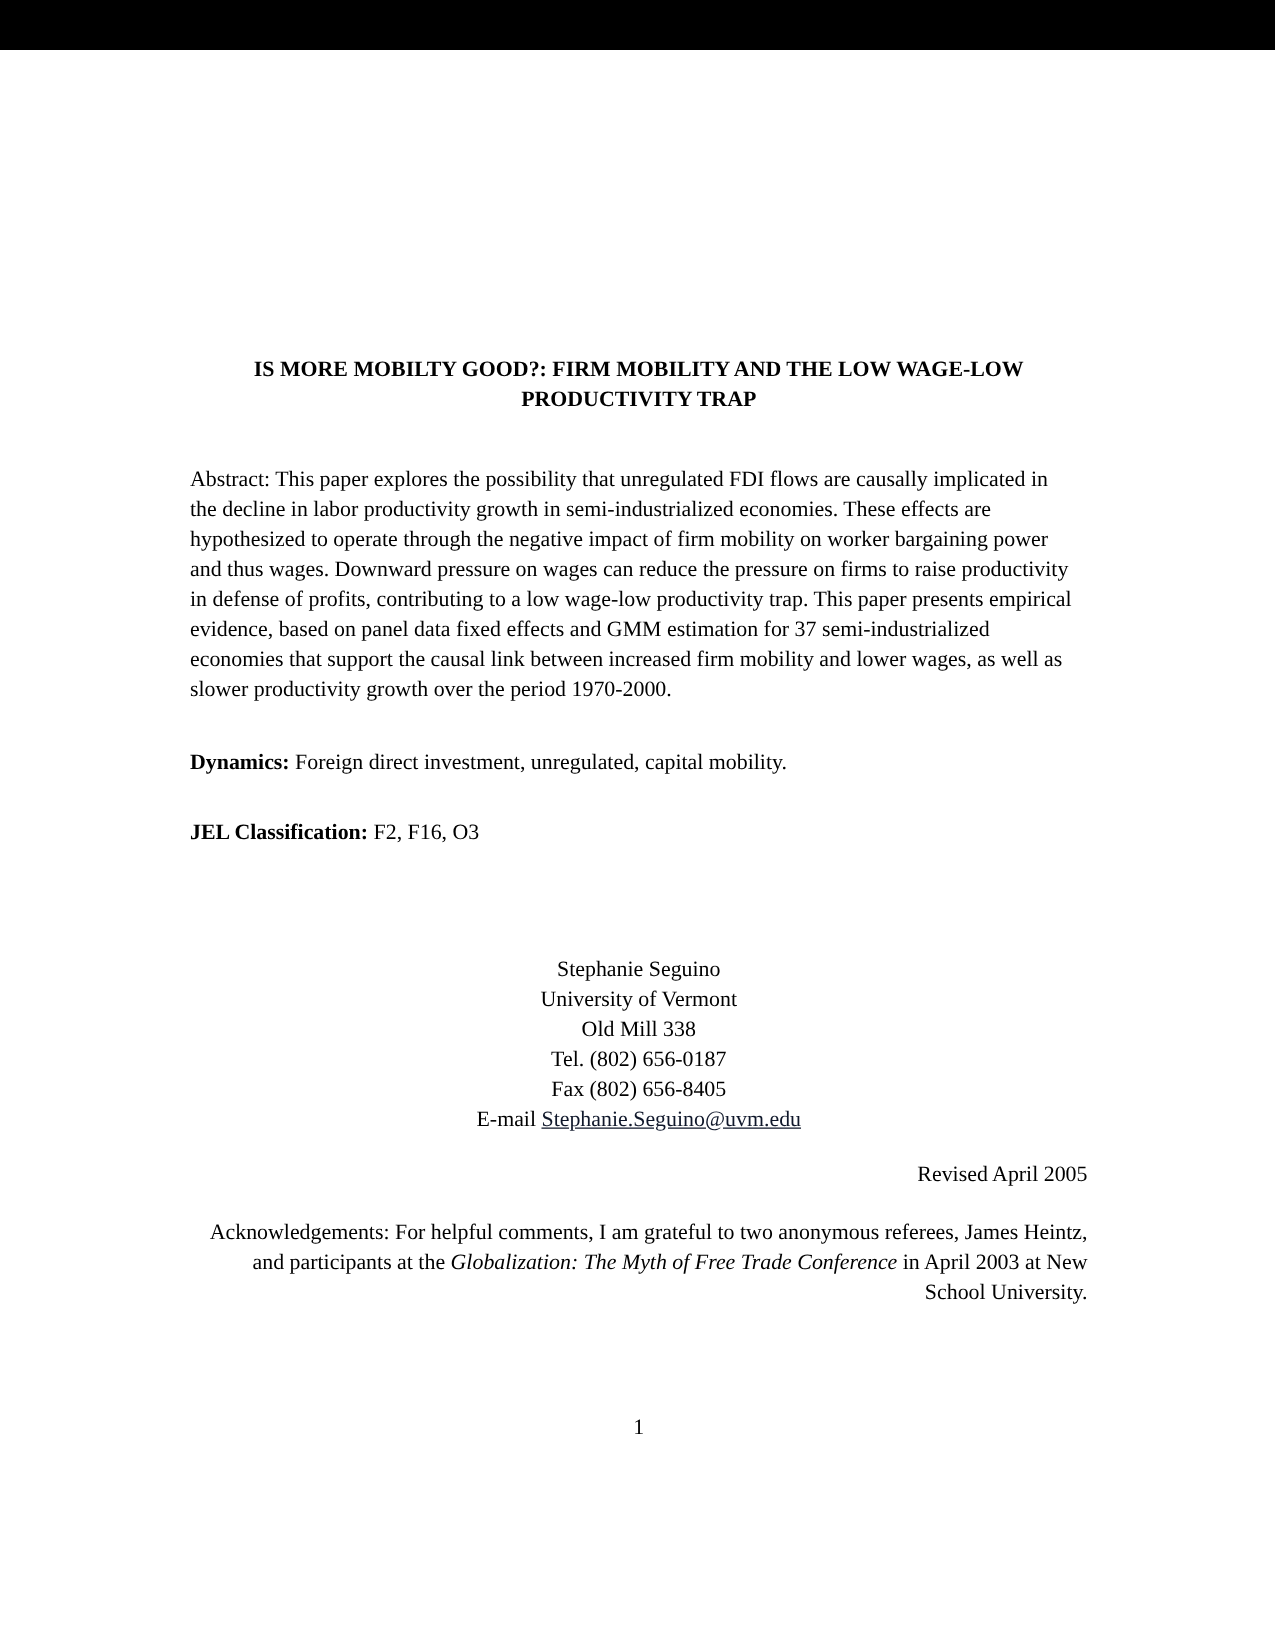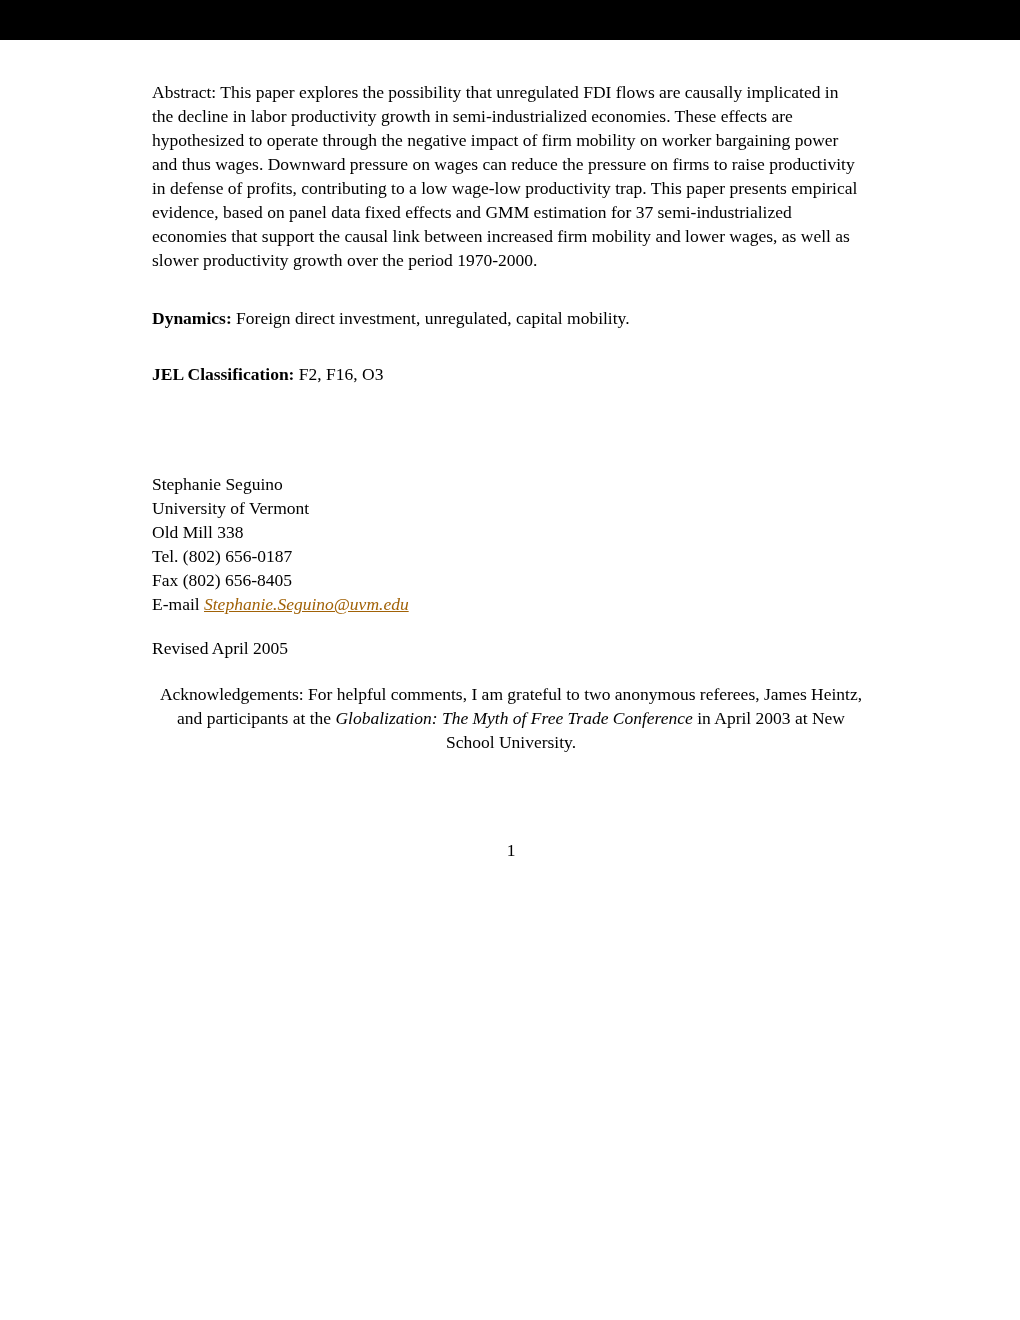--- a/index.html
+++ b/index.html
@@ -38,58 +38,61 @@
     text-align: left;
   }
   .keywords {
     margin: 34px 0 0 0;
   }
   .jel {
     margin: 32px 0 0 0;
   }
   .author-block {
     margin: 86px 0 0 0;
-    text-align: left;
+    text-align: center;
   }
   .centered-line {
     margin: 20px 0 0 0;
-    text-align: left;
+    text-align: right;
     font-family: Liberation Serif, serif;
   }
   .under-review {
     margin: 21px 0 0 0;
     text-align: center;
   }
   .ack {
     margin: 22px 0 0 0;
-    text-align: center;
+    text-align: right;
   }
   .page-number {
     margin: 84px 0 0 0;
     text-align: center;
   }
   .email-link {
-    color: #a16207;
+    color: #0f172a;
     text-decoration: underline;
     cursor: pointer;
-    font-style: italic;
   }
   em { font-style: italic; }
   strong { font-weight: bold; }
   p, h1 { padding: 0; }
 </style>
 </head>
 <body>
 
 <div class="page">
 
   <div class="top-bar"></div>
 
   <div class="content">
 
+    <h1 class="title">
+      <div>IS MORE MOBILTY GOOD?: FIRM MOBILITY AND THE LOW WAGE-LOW</div>
+      <div>PRODUCTIVITY TRAP</div>
+    </h1>
 
     <p class="abstract">Abstract: This paper explores the possibility that unregulated FDI flows are causally implicated in the decline in labor productivity growth in semi-industrialized economies. These effects are hypothesized to operate through the negative impact of firm mobility on worker bargaining power and thus wages. Downward pressure on wages can reduce the pressure on firms to raise productivity in defense of profits, contributing to a low wage-low productivity trap. This paper presents empirical evidence, based on panel data fixed effects and GMM estimation for 37 semi-industrialized economies that support the causal link between increased firm mobility and lower wages, as well as slower productivity growth over the period 1970-2000.</p>
 
     <p class="keywords"><strong>Dynamics:</strong><span> Foreign direct investment, unregulated, capital mobility.</span></p>
 
     <p class="jel"><strong>JEL Classification:</strong><span> F2, F16, O3</span></p>
 
     <div class="author-block">
       <div>Stephanie Seguino</div>
       <div>University of Vermont</div>

